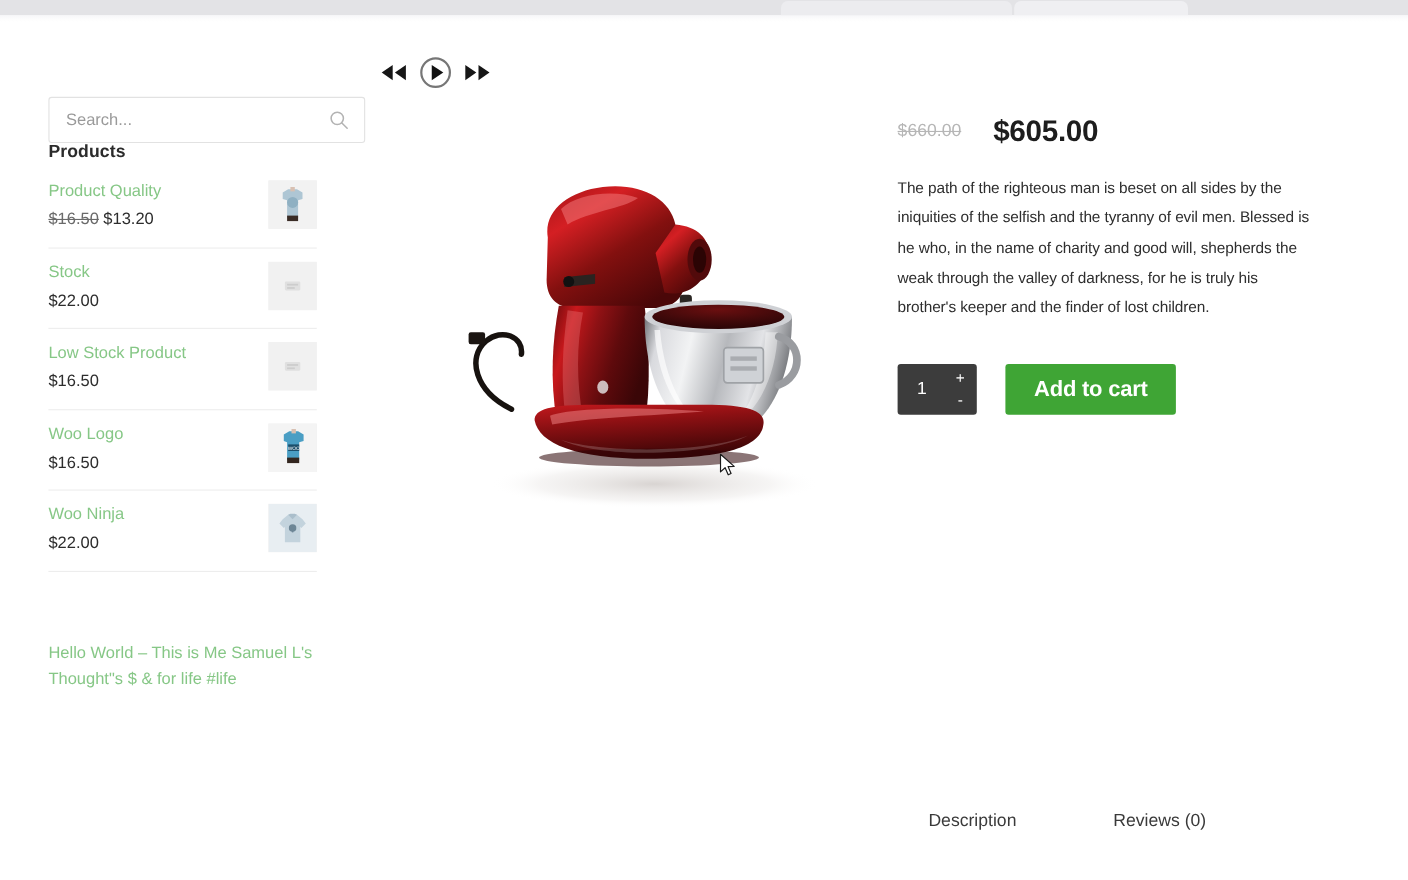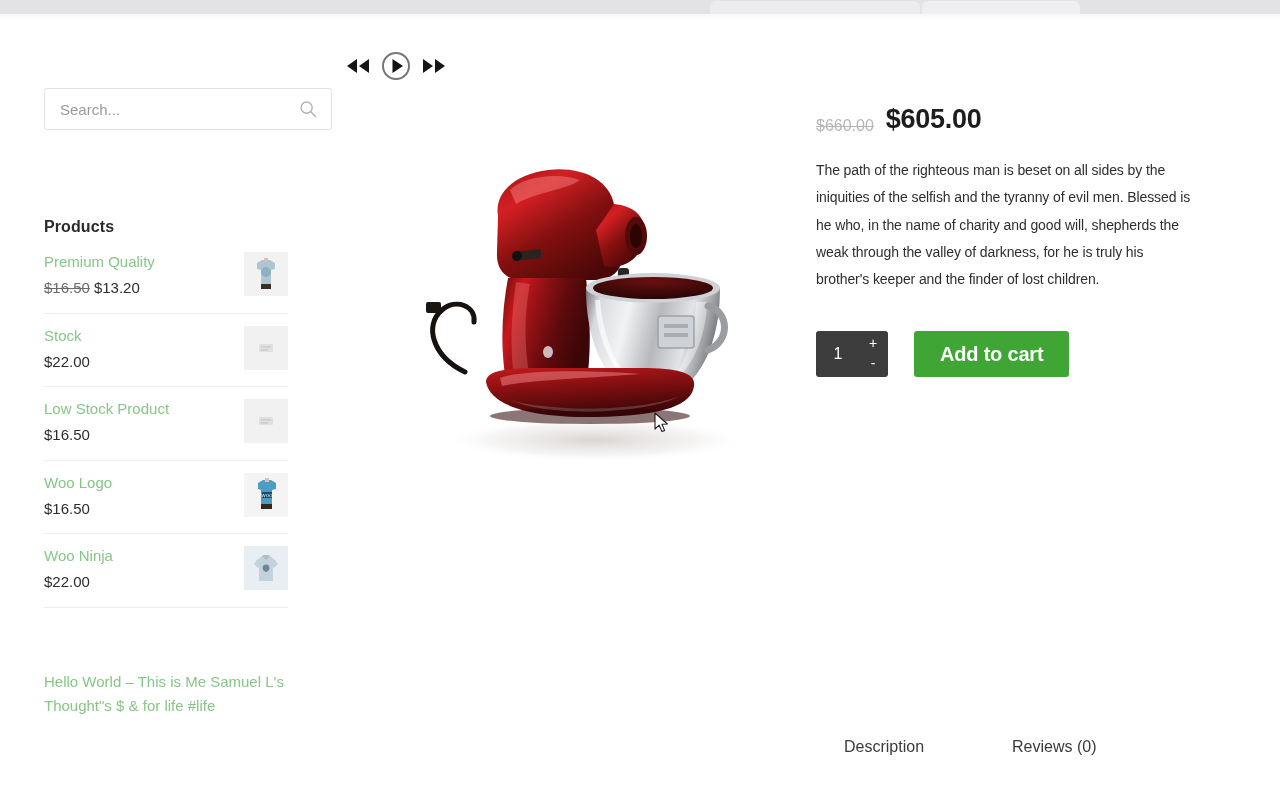--- a/index.html
+++ b/index.html
@@ -73,21 +73,21 @@
   }
 
   
   .widget-title {
     font-size: 16px;
     font-weight: bold;
     color: #2b2b2b;
     letter-spacing: 0.1px;
     margin: 0;
   }
-  #products-widget { margin-top: 88px; }
+  #products-widget { }
   #posts-widget { margin-top: 62px; }
 
   .product-list { list-style: none; margin: 14px 0 0 0; padding: 0; }
   .product-item {
     position: relative;
     min-height: 60px;
     padding: 12px 60px 14px 0;
     border-bottom: 1px solid #ededed;
   }
   .product-item:first-child { padding-top: 2px; }
@@ -163,21 +163,21 @@
   #product-title {
     margin: 0;
     font-size: 30px;
     font-weight: normal;
     color: #2b2b2b;
     letter-spacing: -0.2px;
     line-height: 1.1;
   }
   #price-row {
     margin-top: 22px;
-    display: flex; align-items: flex-end; gap: 12px;
+    display: flex; align-items: center; gap: 29px;
   }
   #price-old {
     font-size: 16px;
     color: #b6b6b6;
     text-decoration: line-through;
   }
   #price-new {
     font-size: 27px;
     font-weight: bold;
     color: #1d1d1d;
@@ -278,21 +278,21 @@
           <line x1="11.8" y1="11.8" x2="16.6" y2="16.6" stroke-linecap="round"></line>
         </svg>
       </span>
     </div>
 
     <section id="products-widget">
       <h3 class="widget-title">Products</h3>
       <ul class="product-list">
 
         <li class="product-item">
-          <a class="product-name">Premium Quality</a>
+          <a class="product-name">Product Quality</a>
           <span class="product-price">
             <span class="old">$16.50</span><span class="new">$13.20</span>
           </span>
           <span class="thumb">
             <svg viewBox="0 0 44 44" width="44" height="44">
               <rect width="44" height="44" fill="#f2f2f2"></rect>
               <path d="M13 11 L18 8 L26 8 L31 11 L31 17 L27 18 L27 34 L17 34 L17 18 L13 17 Z" fill="#aec6d4"></path>
               <circle cx="22" cy="20" r="5" fill="#8fb0c2"></circle>
               <rect x="17" y="32" width="10" height="5" fill="#3a2c26"></rect>
               <rect x="20" y="6" width="4" height="4" fill="#d8c0b2"></rect>

